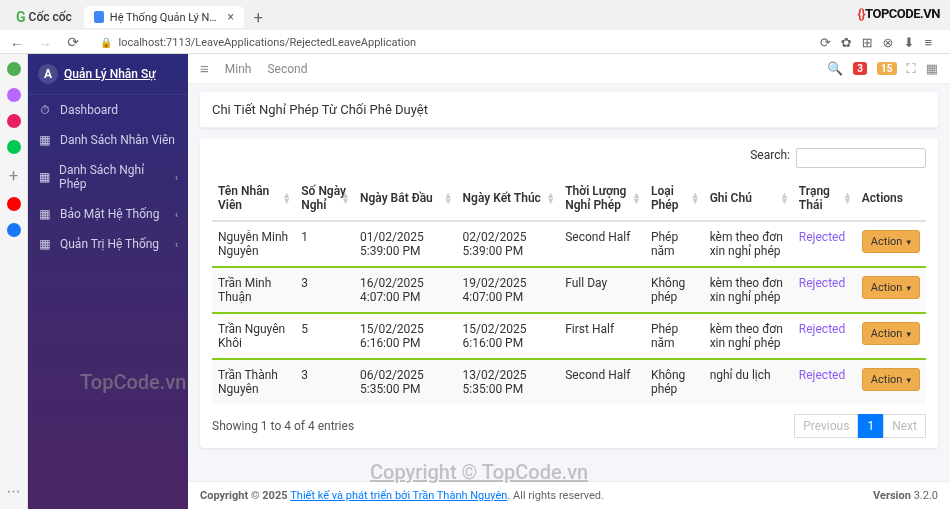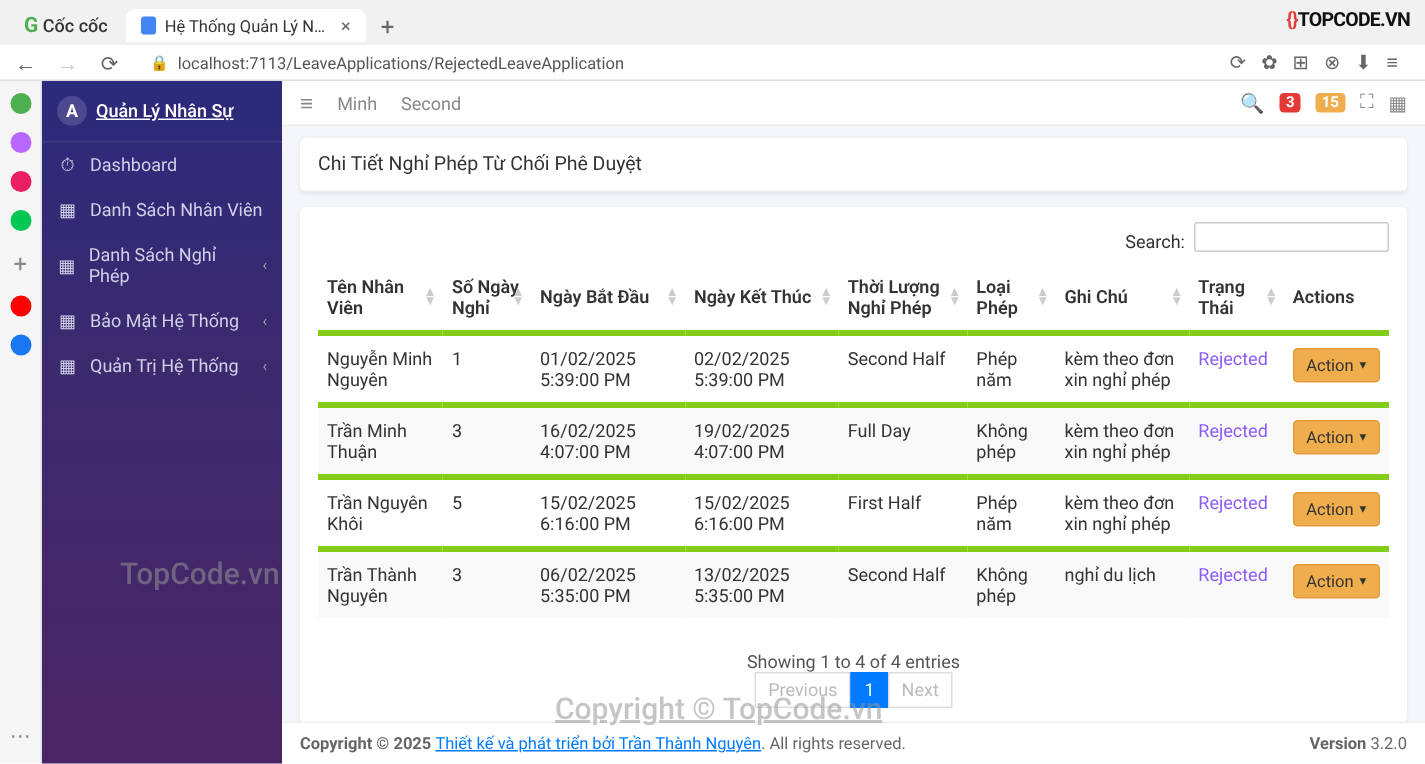--- a/index.html
+++ b/index.html
@@ -41,33 +41,33 @@
 .topbar-right { margin-left: auto; display: flex; align-items: center; gap: 10px; }
 .topbar-right .search-icon { color: #888; font-size: 13px; }
 .badge { color: #fff; border-radius: 3px; padding: 1px 4px; font-size: 10px; font-weight: bold; }
 .badge.red { background: #e53935; }
 .badge.orange { background: #f0ad4e; }
 
 .content { padding: 8px 12px; flex: 1; overflow: auto; }
 .card { background: #fff; border-radius: 4px; box-shadow: 0 1px 3px rgba(0,0,0,0.08); margin-bottom: 10px; }
 .card-header { padding: 10px 12px; border-bottom: 1px solid #eee; font-size: 13px; color: #333; }
 .card-body { padding: 10px 12px; }
-.search-row { display: flex; justify-content: flex-end; align-items: flex-end; gap: 6px; font-size: 12px; color: #333; margin-bottom: 8px; }
+.search-row { display: flex; justify-content: flex-end; align-items: flex-start; gap: 6px; font-size: 12px; color: #333; margin-bottom: 8px; }
 .search-row input { border: 1px solid #ccc; padding: 2px 4px; font-size: 12px; width: 130px; border-radius: 2px; }
 
 table { width: 100%; border-collapse: collapse; font-size: 12px; }
 th { text-align: left; padding: 8px 6px; border-bottom: 2px solid #dee2e6; font-weight: 600; color: #333; position: relative; }
 th .sort { position: absolute; right: 4px; top: 50%; transform: translateY(-50%); color: #ccc; font-size: 9px; line-height: 6px; }
-td { padding: 8px 6px; border-top: 4px solid #84cc16; vertical-align: top; color: #333; }
+td { padding: 8px 6px; border-top: 2px solid #84cc16; vertical-align: top; color: #333; }
 tbody tr:nth-child(even) td { background: #f9f9f9; }
 .rejected { color: #8b5cf6; }
 .action-btn { background: #f0ad4e; border: 1px solid #e09b3d; color: #333; padding: 4px 8px; font-size: 11px; border-radius: 3px; cursor: pointer; display: inline-flex; align-items: center; gap: 4px; }
 .action-btn::after { content: "▾"; font-size: 9px; }
 
-.table-footer { display: flex; justify-content: space-between; align-items: center; margin-top: 22px; font-size: 12px; color: #555; flex-direction: column; }
+.table-footer { display: flex; justify-content: space-between; align-items: center; margin-top: 10px; font-size: 12px; color: #555; }
 .pager { display: flex; gap: 0; }
 .pager .pg { border: 1px solid #ddd; padding: 4px 8px; font-size: 12px; color: #666; }
 .pager .pg.active { background: #007bff; color: #fff; border-color: #007bff; }
 .pager .pg.disabled { color: #bbb; }
 
 .footer { position: absolute; bottom: 0; left: 0; right: 0; height: 28px; background: #fff; border-top: 1px solid #eee; display: flex; align-items: center; padding: 0 12px; font-size: 11px; color: #666; }
 .footer a { color: #007bff; text-decoration: underline; }
 .footer .ver { margin-left: auto; }
 
 .watermark { position: absolute; color: rgba(150,150,150,0.55); font-size: 20px; font-weight: 500; pointer-events: none; }

